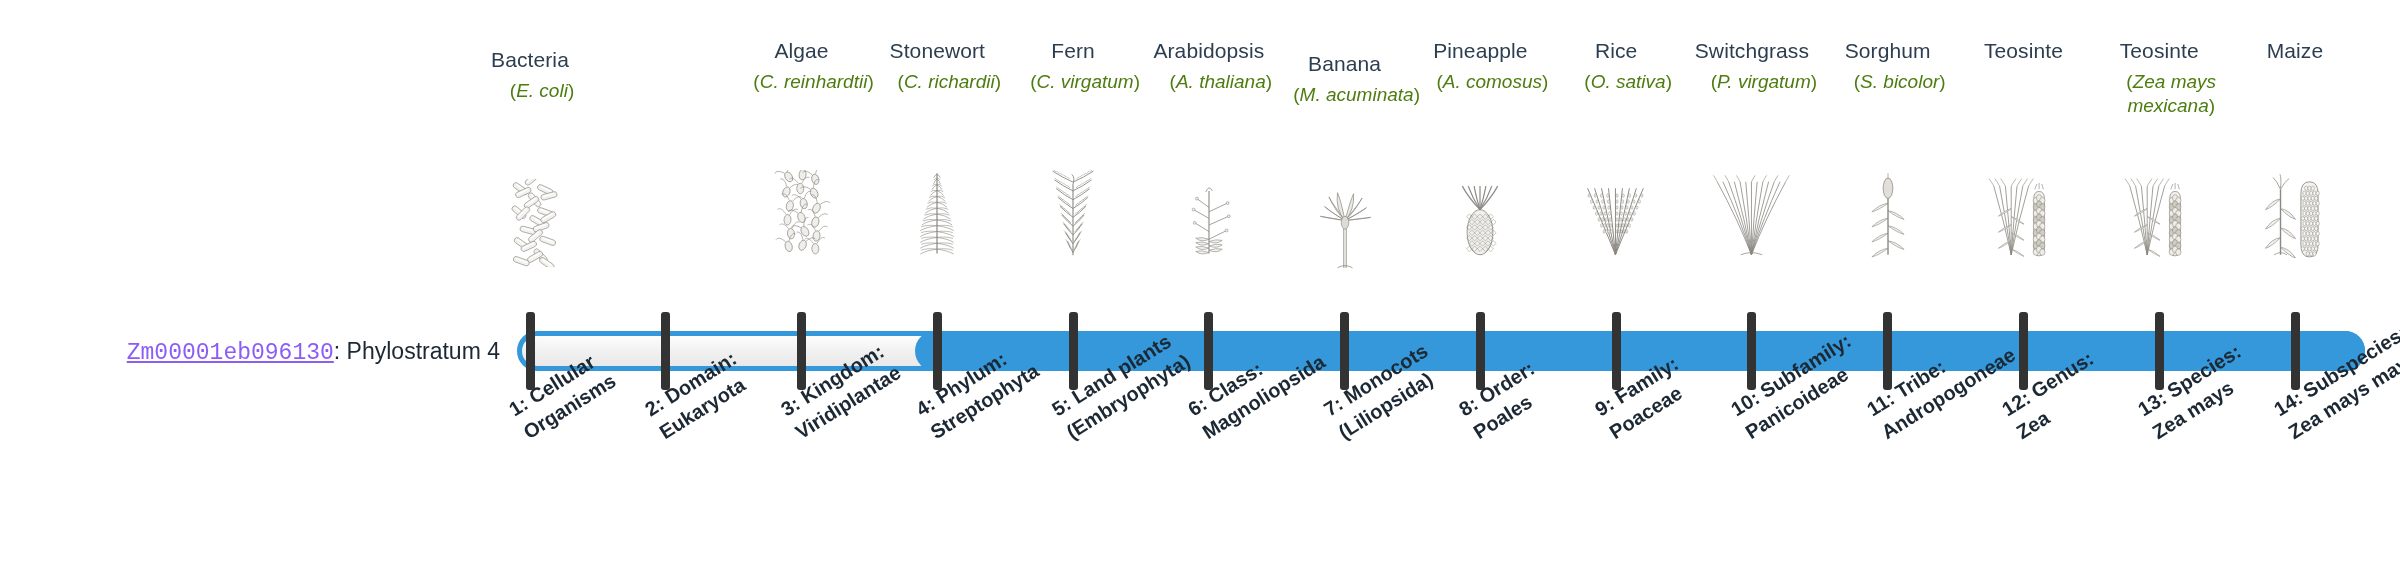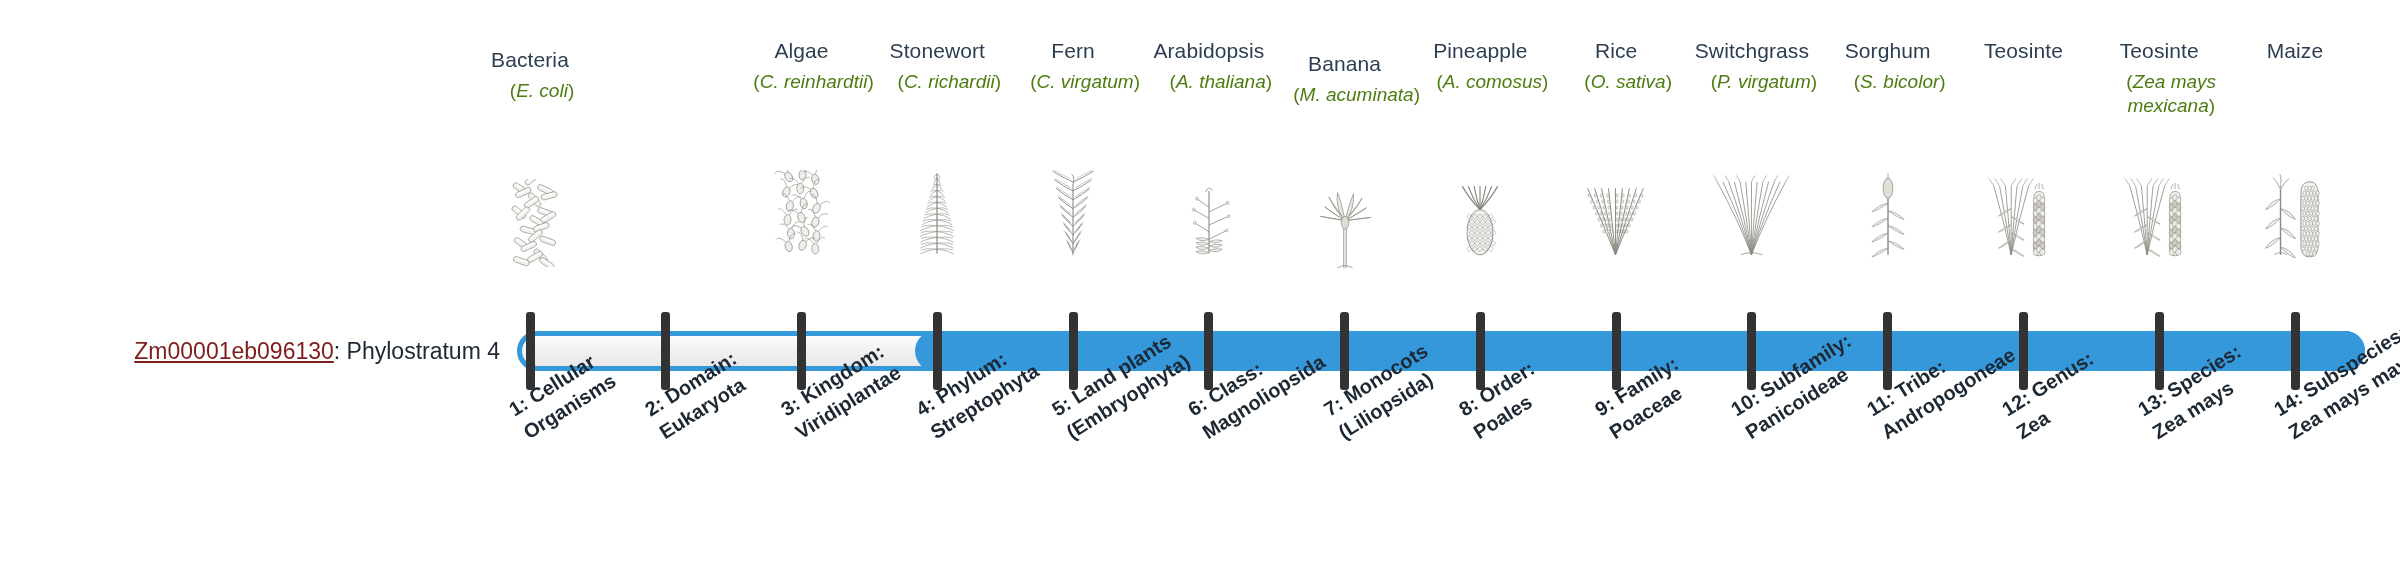--- a/index.html
+++ b/index.html
@@ -111,23 +111,24 @@
     left: 40px;
     top: 336px;
     width: 460px;
     text-align: right;
     font-size: 23px;
     line-height: 30px;
     color: #1c2833;
     white-space: nowrap;
   }
   .gene-link {
-    color: #7f1d1d;
+    color: #8b5cf6;
     text-decoration: underline;
     cursor: pointer;
+    font-family: Liberation Mono, monospace;
   }
 
   
   .stratum {
     position: absolute;
     top: 400px;
     width: 210px;
     transform-origin: left top;
     transform: rotate(-32deg);
     font-size: 20px;

